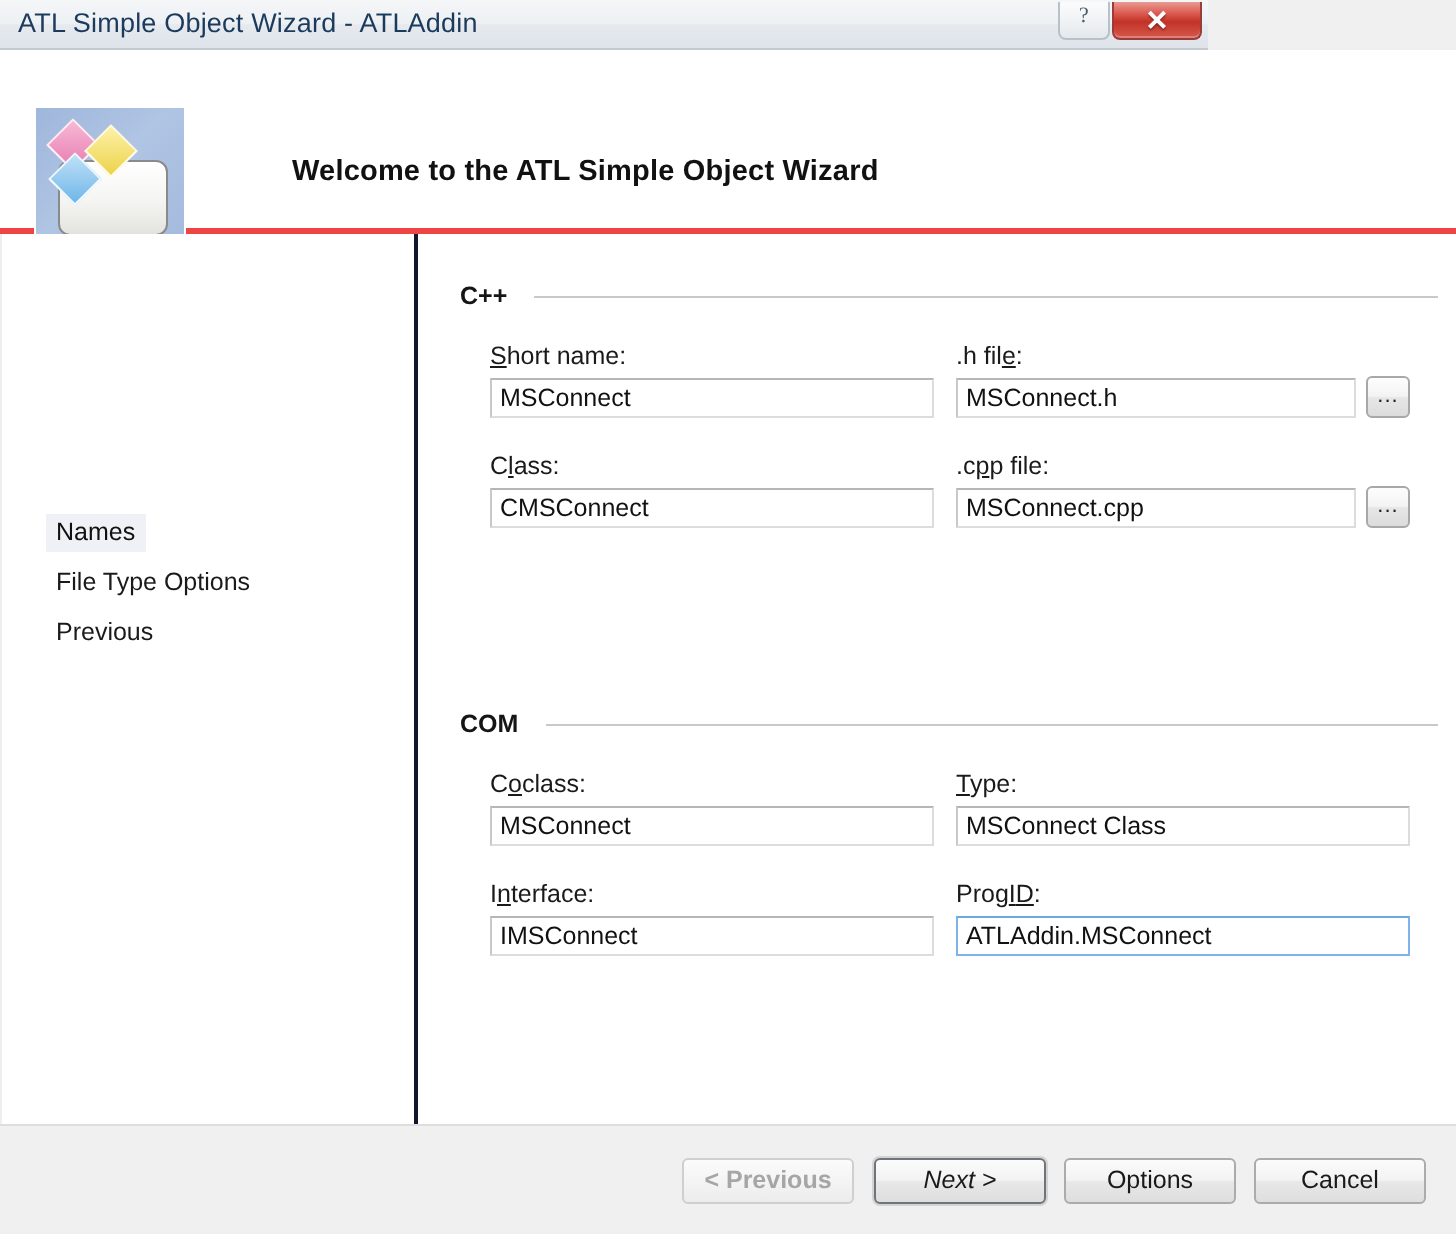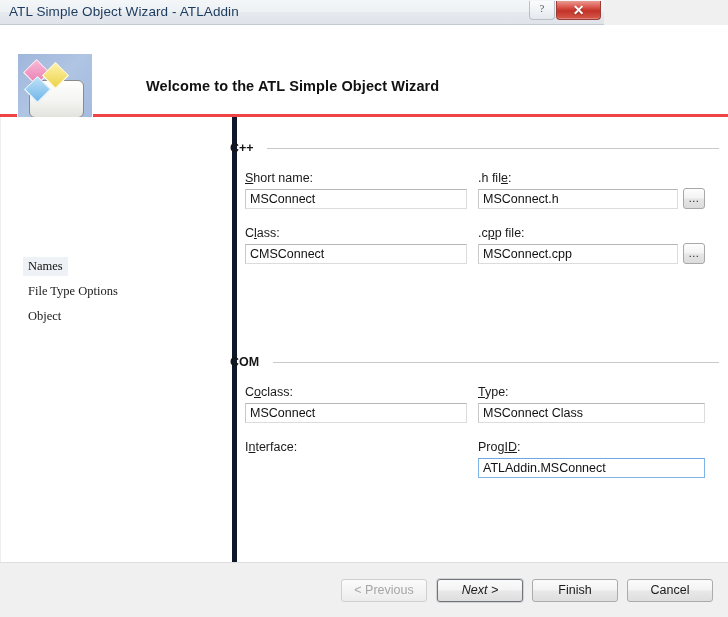--- a/index.html
+++ b/index.html
@@ -131,25 +131,24 @@
     position: absolute;
     left: 0; top: 117px;
     width: 728px; height: 445px;
     background: #ffffff;
     box-sizing: border-box;
     border-left: 1px solid #eeeeee;
   }
   .sidebar {
     position: absolute;
     left: 0; top: 0;
-    width: 236px; height: 445px;
-    background: #ffffff;
-    border-right: 5px solid #0f172a;
-    box-sizing: border-box;
-    font-family: Liberation Serif, serif;
+    width: 208px; height: 445px;
+    background: #ffffff;
+    border-right: 2px solid #0f172a;
+    box-sizing: border-box;
   }
   .nav-item {
     position: absolute;
     left: 22px;
     font-size: 12.5px;
     color: #1a1a1a;
     padding: 2px 5px 3px 5px;
     white-space: nowrap;
     line-height: 14px;
   }
@@ -250,20 +249,21 @@
   }
   .wbtn.default {
     border-color: #707478;
     box-shadow: 0 0 0 1px rgba(120,124,128,.25);
     font-style: italic;
   }
   .wbtn.disabled {
     color: #a6a6a6;
     border-color: #cfcfcf;
     background: linear-gradient(to bottom, #fbfbfb 0%, #f4f4f4 50%, #ececec 100%);
+    font-weight: bold;
   }
   .wbtn.b0 { left: 341px; }
   .wbtn.b1 { left: 437px; }
   .wbtn.b2 { left: 532px; }
   .wbtn.b3 { left: 627px; }
 </style>
 </head>
 <body>
 
 <div id="app">
@@ -286,21 +286,21 @@
       <div class="dia blue"></div>
     </div>
     <div class="header-title">Welcome to the ATL Simple Object Wizard</div>
   </div>
 
   <div class="body">
 
     <div class="sidebar">
       <div class="nav-item selected i0">Names</div>
       <div class="nav-item i1">File Type Options</div>
-      <div class="nav-item i2">Object</div>
+      <div class="nav-item i2">Previous</div>
     </div>
 
     <div class="content">
 
       <div class="group-label" style="left:10px; top:24px;">C++</div>
       <div class="group-rule" style="left:47px; top:31px; width:452px;"></div>
 
       <div class="field-label" style="left:25px; top:54px;"><u>S</u>hort name:</div>
       <input class="textbox" style="left: 25px; top: 72px; width: 222px;" type="text" value="MSConnect">
 
@@ -318,26 +318,27 @@
       <div class="group-label" style="left:10px; top:238px;">COM</div>
       <div class="group-rule" style="left:53px; top:245px; width:446px;"></div>
 
       <div class="field-label" style="left:25px; top:268px;">C<u>o</u>class:</div>
       <input class="textbox" style="left: 25px; top: 286px; width: 222px;" type="text" value="MSConnect">
 
       <div class="field-label" style="left:258px; top:268px;"><u>T</u>ype:</div>
       <input class="textbox" style="left: 258px; top: 286px; width: 227px;" type="text" value="MSConnect Class">
 
       <div class="field-label" style="left:25px; top:323px;">I<u>n</u>terface:</div>
+      <input class="textbox" style="left: 25px; top: 341px; width: 222px;" type="text" value="IMSConnect">
 
       <div class="field-label" style="left:258px; top:323px;">Prog<u>I</u><u>D</u>:</div>
       <input class="textbox focused" style="left: 258px; top: 341px; width: 227px;" type="text" value="ATLAddin.MSConnect">
     </div>
   </div>
 
   <div class="footer">
     <button class="wbtn disabled b0">&lt; Previous</button>
     <button class="wbtn default b1">Next &gt;</button>
-    <button class="wbtn b2">Finish</button>
+    <button class="wbtn b2">Options</button>
     <button class="wbtn b3">Cancel</button>
   </div>
 
 </div>
 
 </body></html>

